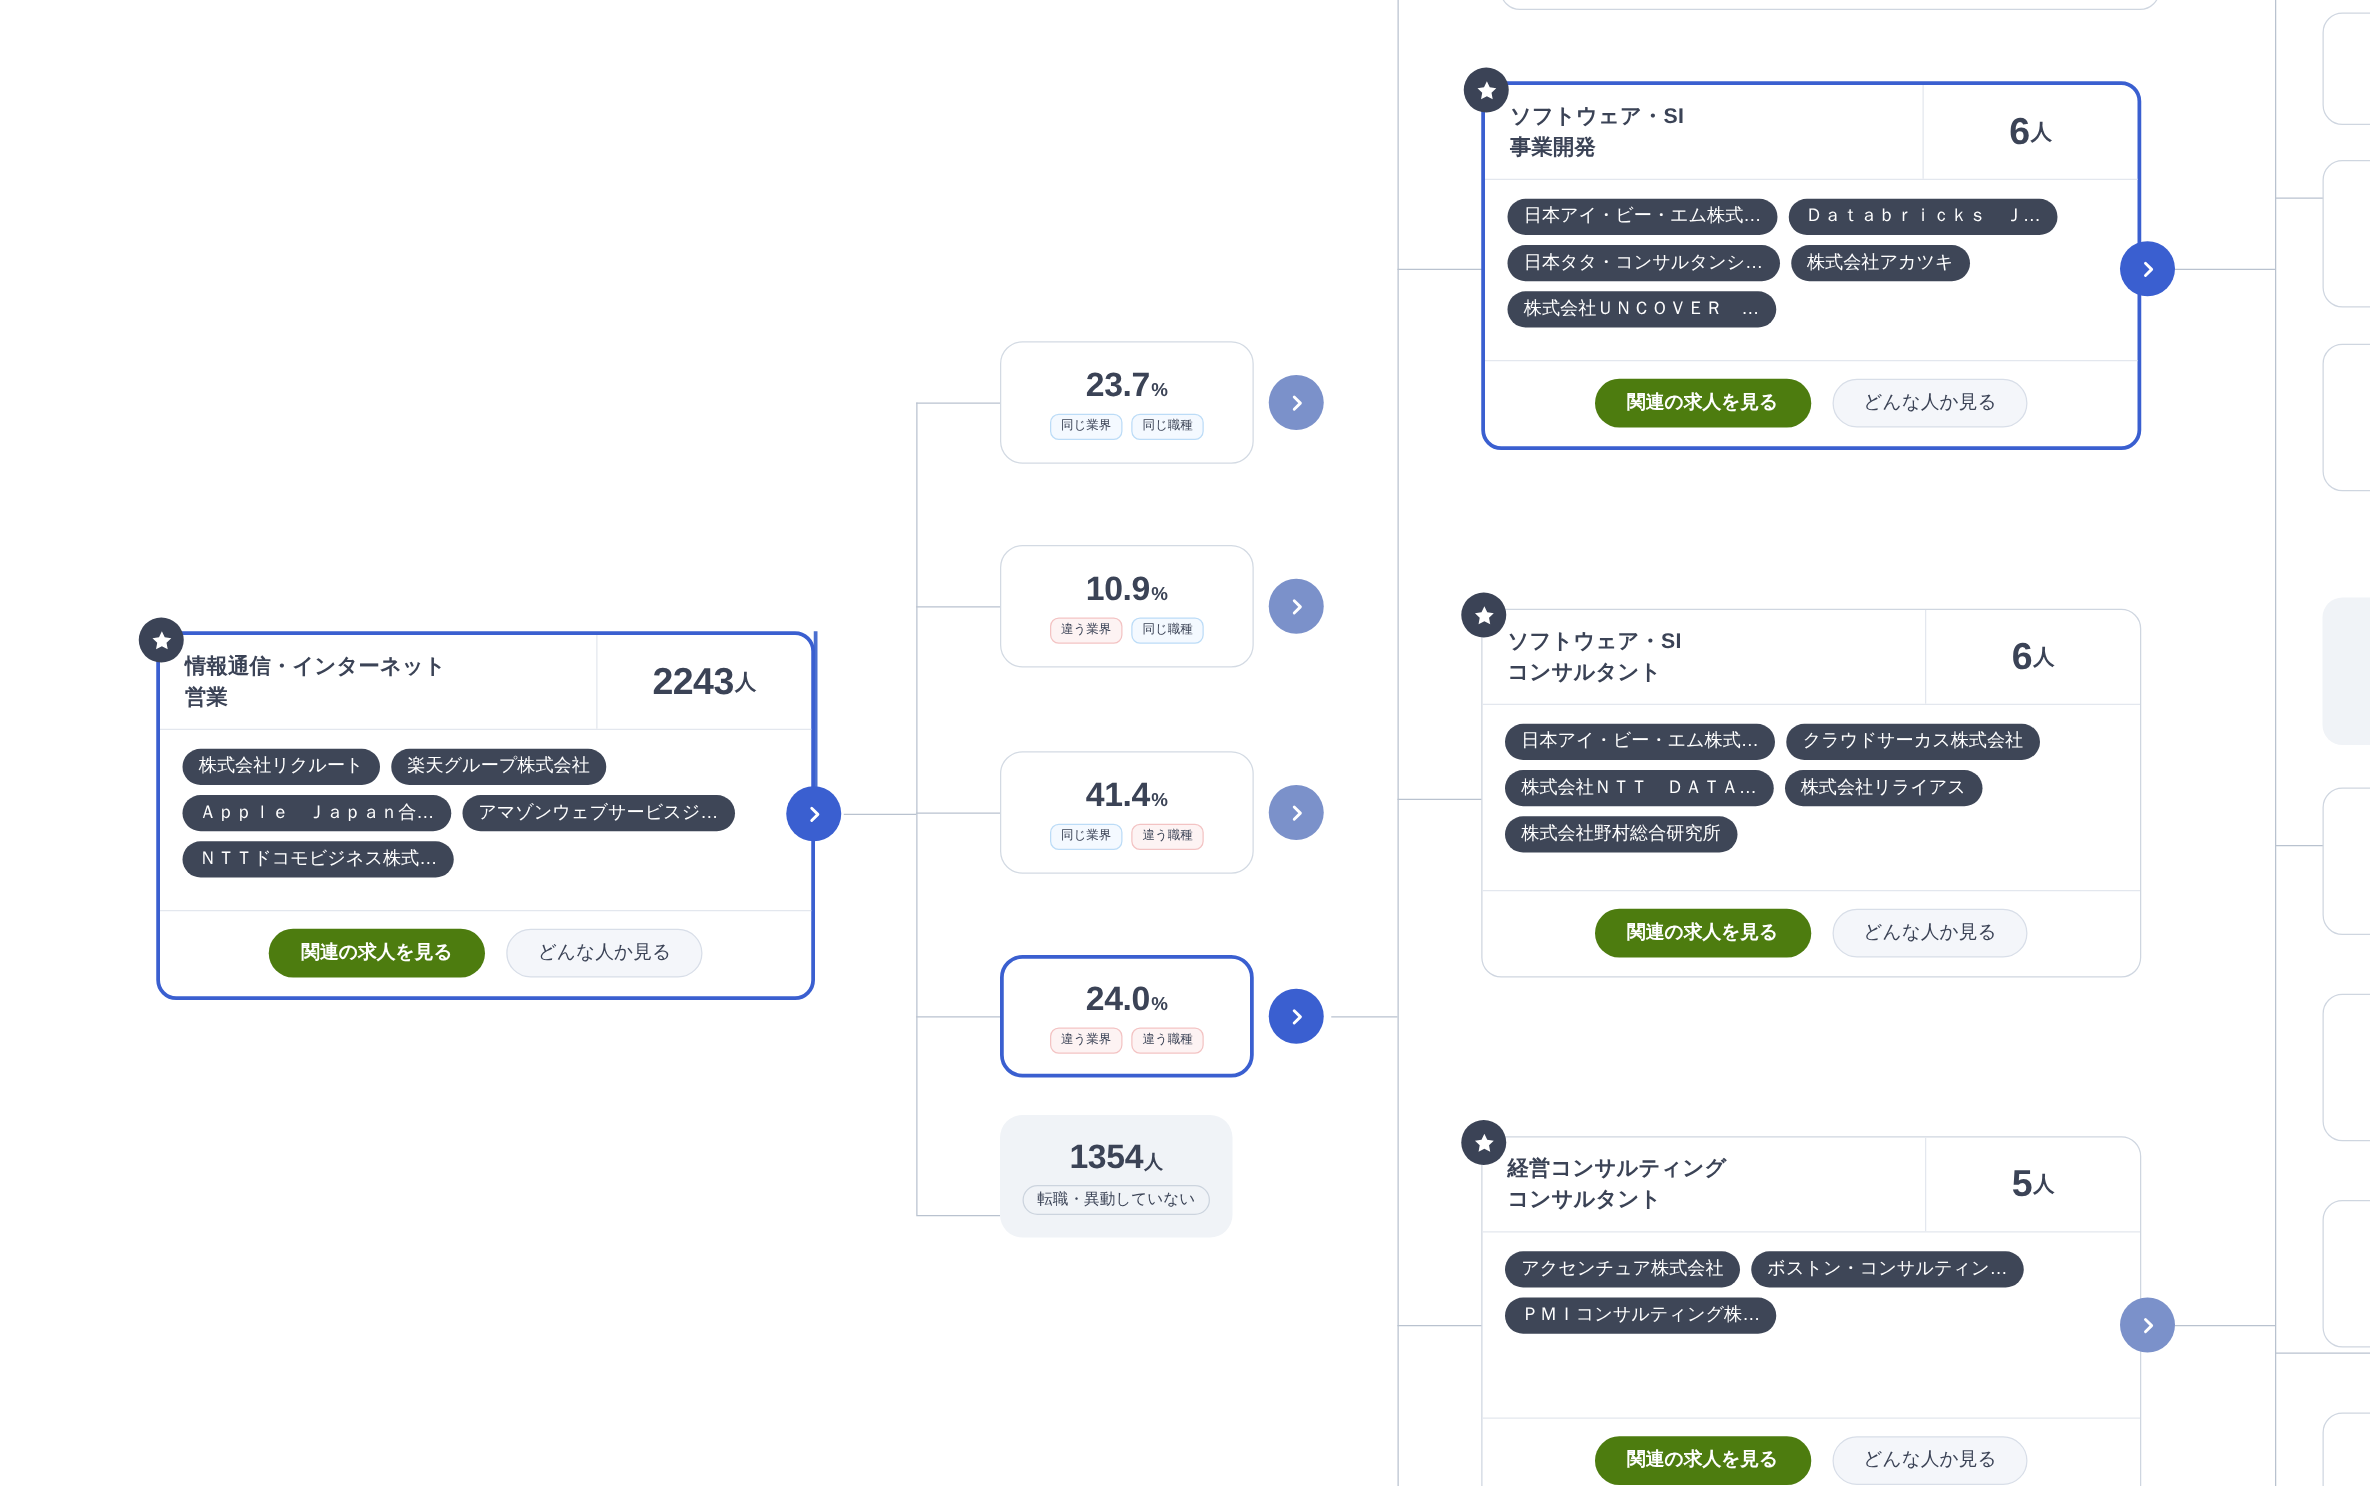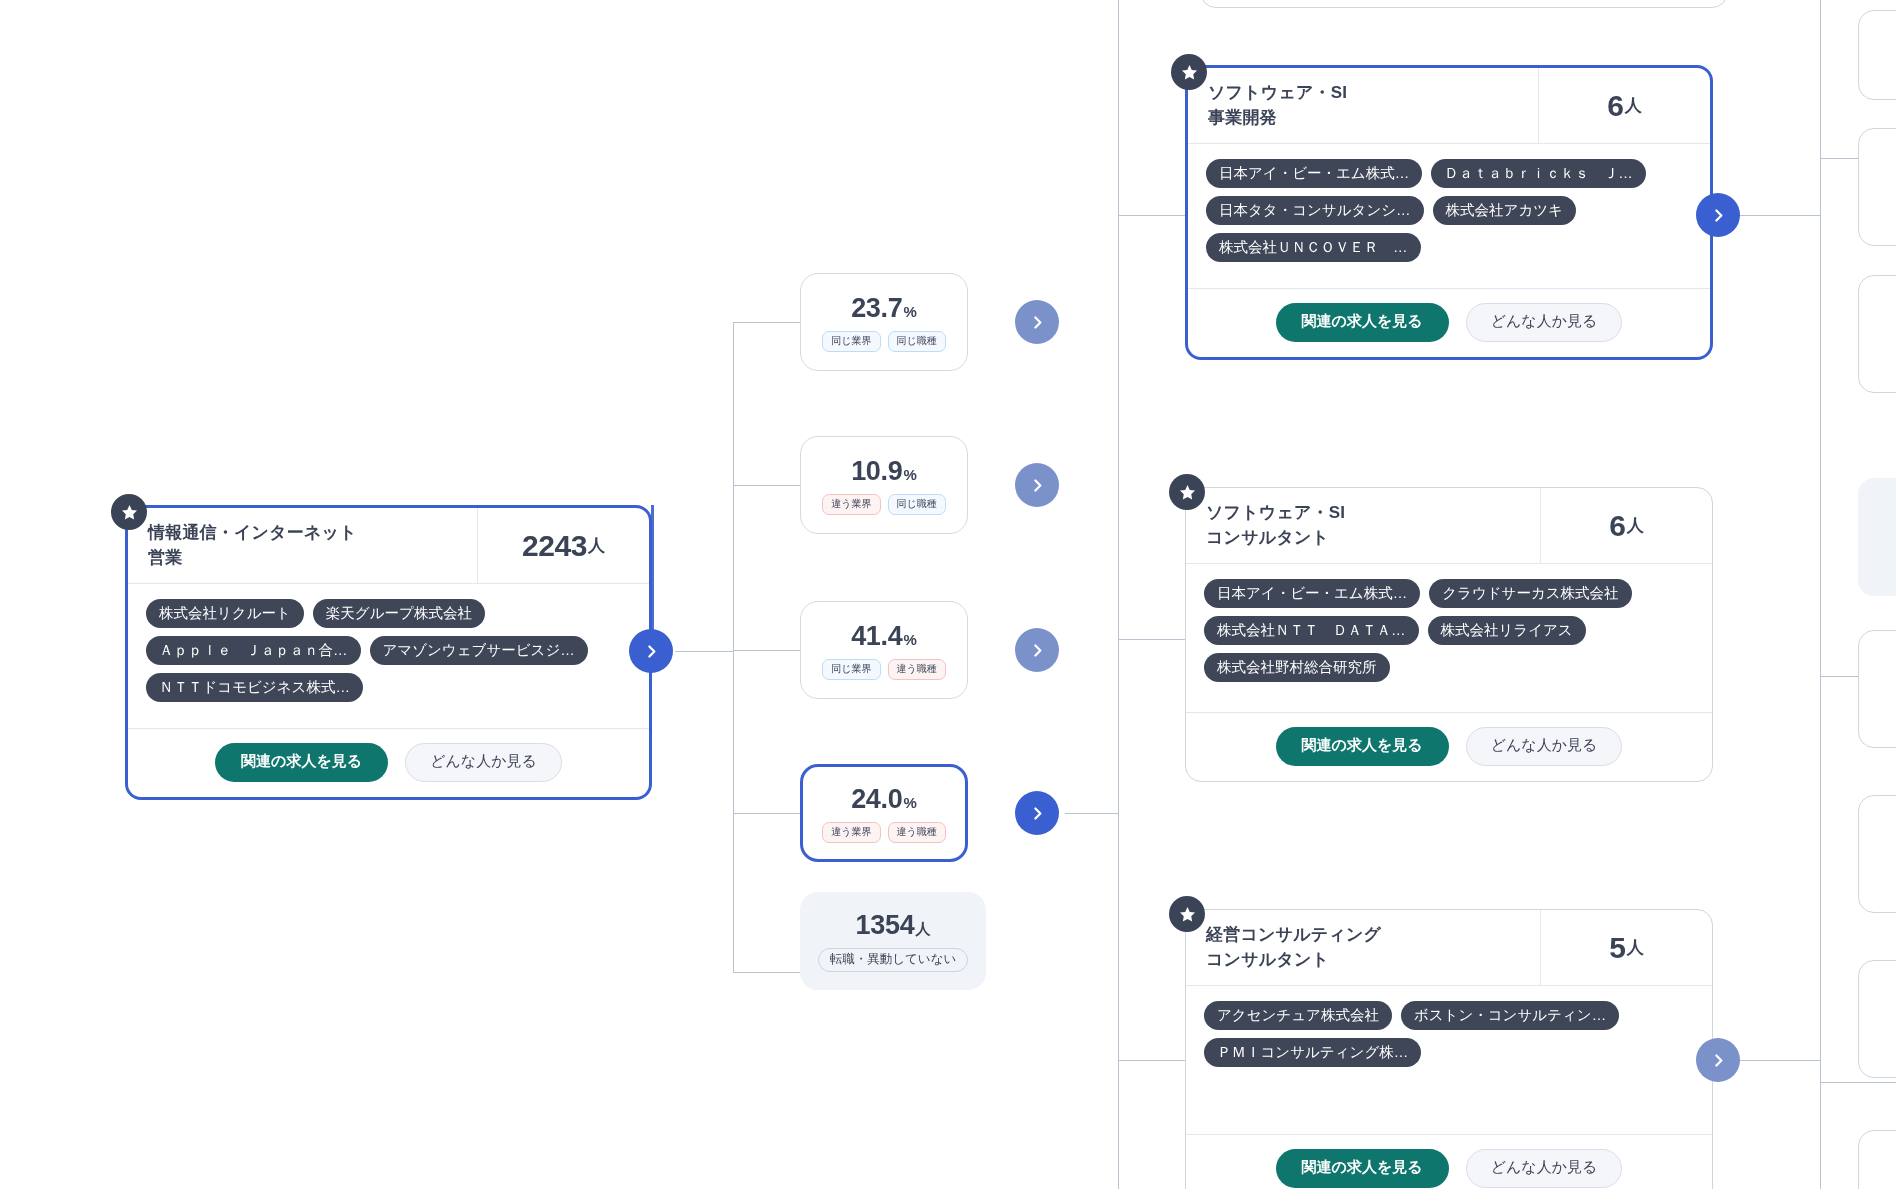--- a/index.html
+++ b/index.html
@@ -66,21 +66,21 @@
     font-size: 14.5px; font-weight: 500;
     padding: 5px 13px 6px 13px;
     white-space: nowrap; line-height: 1.25;
   }
   .ecard .foot {
     flex: 0 0 auto;
     padding: 14px 0 15px 0;
     display: flex; justify-content: center; align-items: center; gap: 17px;
   }
   .btn-primary {
-    background: #0f766e; color: #fff;
+    background: #4d7c0f; color: #fff;
     border: none; border-radius: 999px;
     font-size: 15px; font-weight: 700;
     padding: 9px 26px 11px 26px;
     font-family: inherit; cursor: pointer; white-space: nowrap;
   }
   .btn-ghost {
     background: #f4f6fa; color: #3b4356;
     border: 1px solid #d8dee8; border-radius: 999px;
     font-size: 15px; font-weight: 500;
     padding: 8px 24px 10px 24px;
@@ -104,21 +104,21 @@
     background: #3a5fd0;
     display: flex; align-items: center; justify-content: center;
     cursor: pointer; z-index: 8; border: none; padding: 0;
   }
   .arrow-btn.muted { background: #7b91ca; }
   .arrow-btn svg { width: 17px; height: 17px; display: block; }
 
   
   .pcard {
     position: absolute;
-    width: 168px; height: 98px;
+    width: 203px; height: 98px;
     background: #fff;
     border: 1.5px solid #d3dae3;
     border-radius: 18px;
     display: flex; flex-direction: column;
     align-items: center; justify-content: center;
     gap: 7px;
   }
   .pcard.sel { border: 3px solid #3a5fd0; }
   .pcard .pv { display: flex; align-items: baseline; }
   .pcard .pv .v { font-size: 27px; font-weight: 800; color: #3b4356; letter-spacing: -.3px; }

